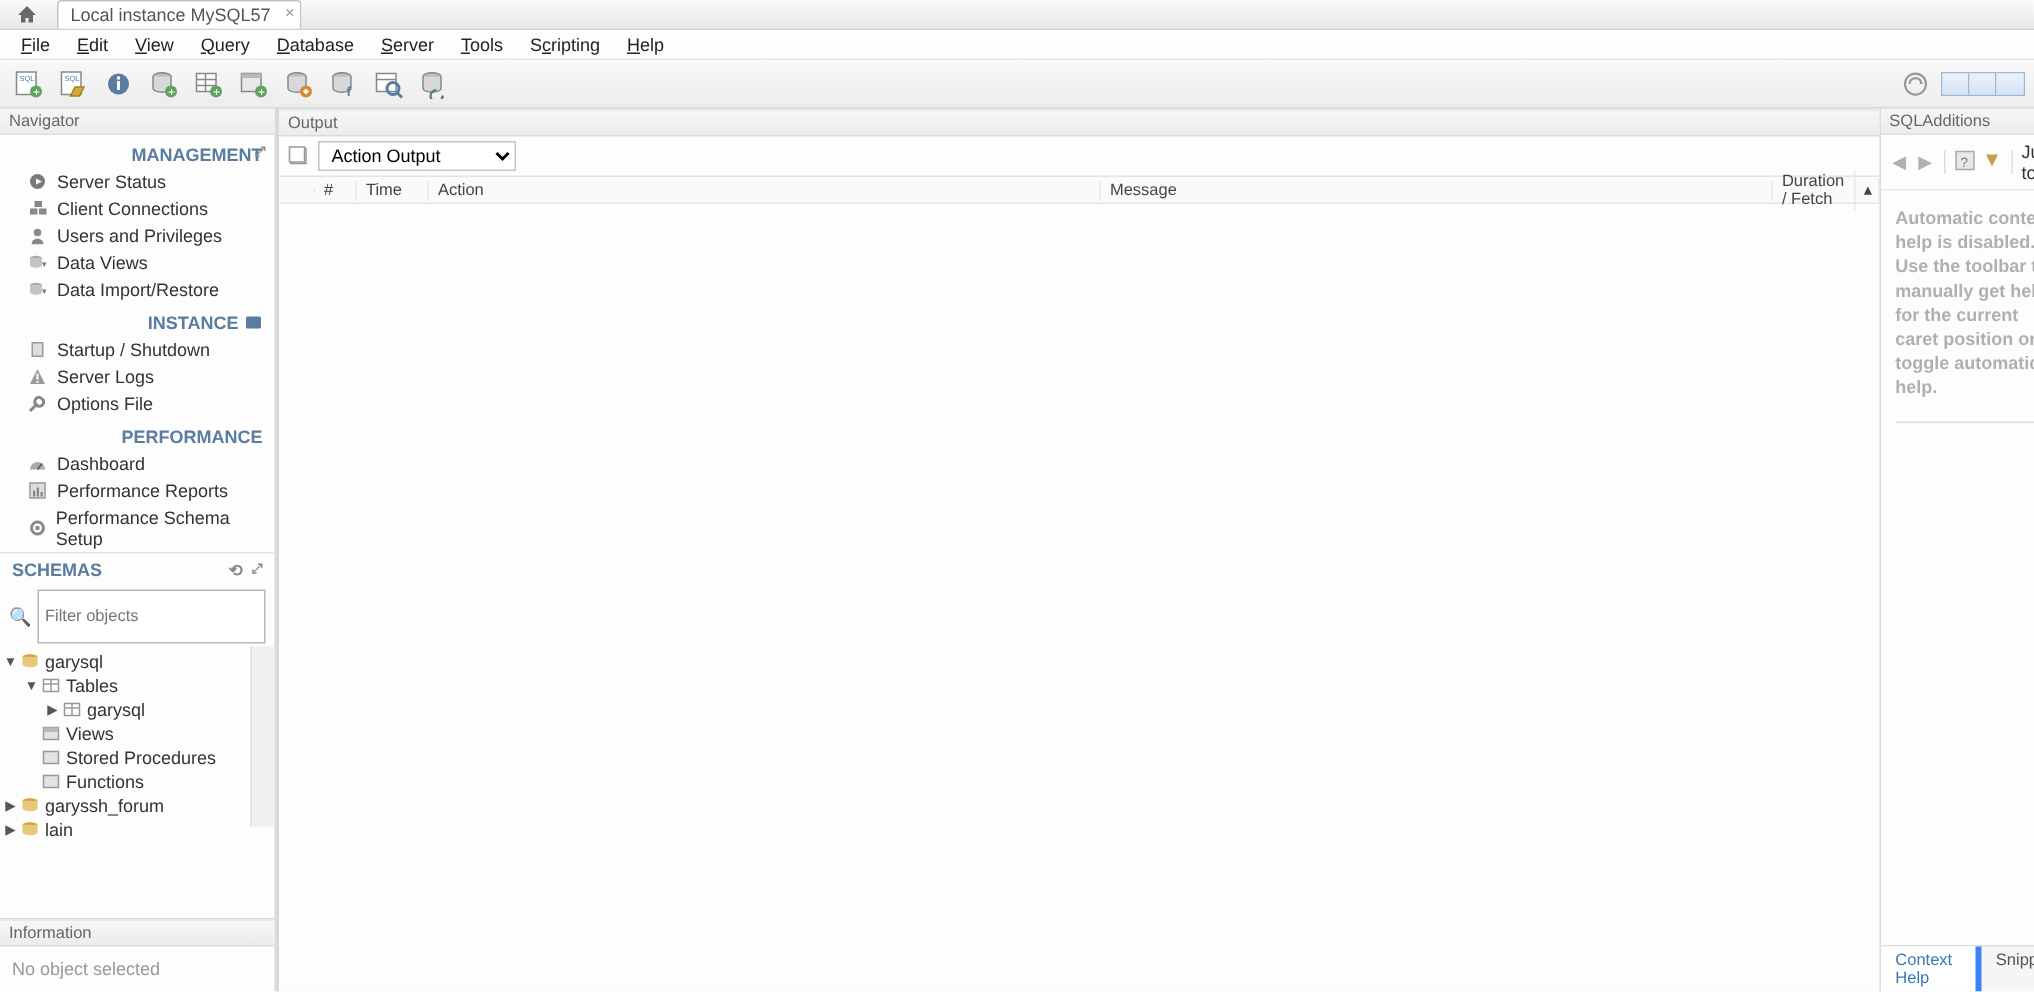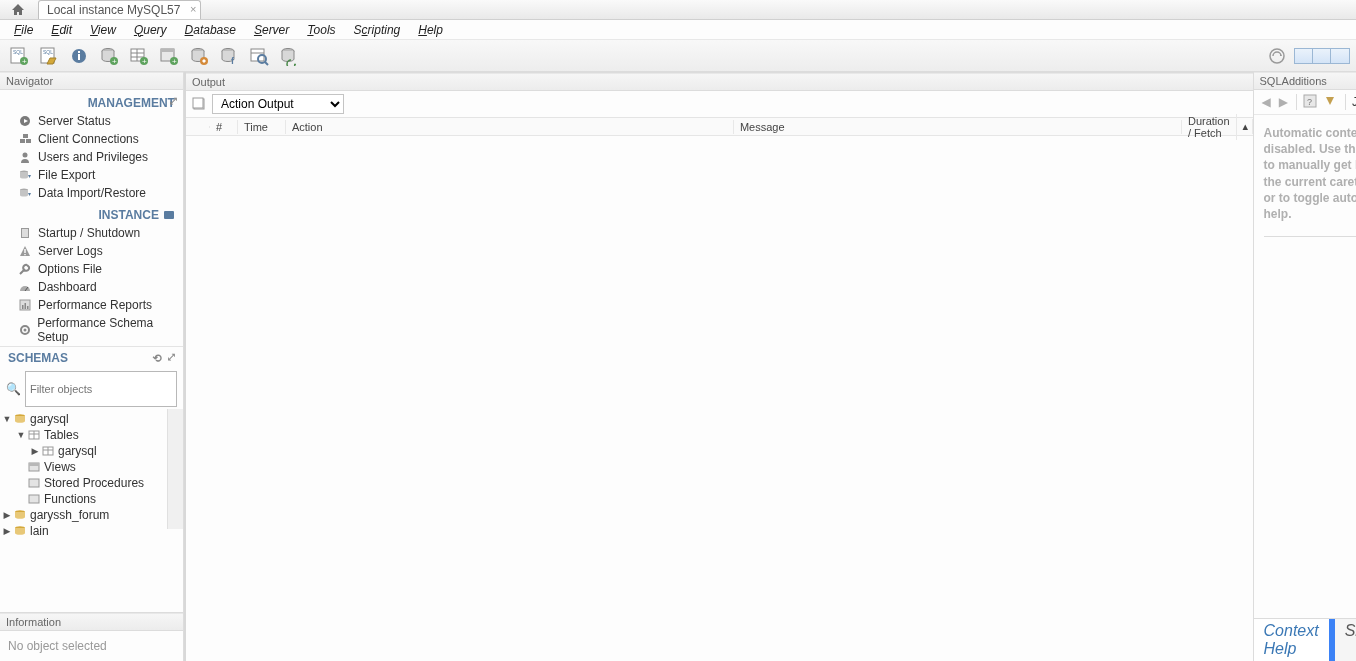--- a/index.html
+++ b/index.html
@@ -1,21 +1,21 @@
 <!DOCTYPE html>
 <html><head>
 <meta charset="utf-8">
 <style>
 * { box-sizing: border-box; margin: 0; padding: 0; }
 body { font-family: "Segoe UI", Tahoma, sans-serif; font-size: 12px; background: #fdfdfd; color: #333; overflow: hidden; width:1356px; height:661px; position:relative;}
 .tabbar { height: 20px; background: linear-gradient(#fafafa,#e9e9e9); display: flex; align-items: flex-end; padding-left: 4px; border-bottom:1px solid #d0d0d0;}
 .home-tab { width: 28px; height: 19px; display:flex; align-items:center; justify-content:center; }
 .conn-tab { background: #fff; border: 1px solid #c0c0c0; border-bottom: none; border-radius: 3px 3px 0 0; height: 19px; padding: 0 20px 0 8px; display:flex; align-items:center; color:#555; position:relative; margin-left:6px;}
 .conn-tab .close { position:absolute; right:4px; top:2px; color:#999; font-size:11px;}
-.menubar { height: 20px; background: #fdfdfd; display:flex; align-items:center; padding: 2px 6px; gap: 2px; border-bottom:1px solid #e8e8e8;font-style:italic;}
+.menubar { height: 20px; background: #fdfdfd; display:flex; align-items:center; padding: 2px 6px; gap: 2px; border-bottom:1px solid #e8e8e8;}
 .menubar span { padding: 1px 8px; color:#222;}
 .menubar span u { text-decoration: underline; }
 .toolbar { height: 32px; background: linear-gradient(#f8f8f8,#ededed); border-bottom:1px solid #dcdcdc; display:flex; align-items:center; padding: 0 8px; gap: 8px; position:relative;}
 .toolbar .ticon { width:22px; height:22px; display:flex; align-items:center; justify-content:center;}
 .toolbar-right { position:absolute; right:6px; display:flex; align-items:center; gap:6px;}
 .panel-toggle { display:flex; border:1px solid #9bb7d4;}
 .panel-toggle div{ width:18px; height:14px; border-right:1px solid #9bb7d4; background:linear-gradient(#eaf2fb,#d4e4f7);}
 .panel-toggle div:last-child{border-right:none;}
 .main { display:flex; height: calc(100% - 72px); }
 .nav-col { width: 204px; background:#fdfdfd; border-right:1px solid #dcdcdc; display:flex; flex-direction:column;}
@@ -44,21 +44,21 @@
 .out-header{ display:flex; font-size:11px; color:#444; border-bottom:1px solid #e6e6e6; background:#fafafa; height:18px; align-items:center;}
 .out-header div{ padding: 1px 6px; border-right:1px solid #e8e8e8;}
 .right-col{ width:226px; border-left:1px solid #dcdcdc; background:#fdfdfd; display:flex; flex-direction:column;}
 .sqladd-bar{ display:flex; align-items:center; gap:4px; padding:4px 6px; border-bottom:1px solid #e8e8e8;}
 .sqladd-bar .arrow{ color:#b0b0b0; font-size:12px; padding:0 2px;}
 .sqladd-bar .sep{ width:1px; height:16px; background:#dcdcdc; margin:0 2px;}
 .sqladd-bar .sic{ width:16px; height:16px;}
 .help-text{ padding:10px 10px; color:#b0b0b0; font-size:12px; font-weight:bold; line-height:1.35;}
 .help-hr{ border:none; border-top:1px solid #dcdcdc; margin:4px 10px;}
 .bottom-tabs{ margin-top:auto; display:flex; border-top:1px solid #dcdcdc; background:#f5f5f5;}
-.bottom-tabs div{ padding:3px 10px; font-size:16px; color:#555; border-right:6px solid #3b82f6;font-style:italic;}
+.bottom-tabs div{ padding:3px 10px; font-size:11px; color:#555; border-right:4px solid #3b82f6;}
 .bottom-tabs div.active{ background:#fff; color:#3b78b5;}
 svg{display:block;}
 .scroll-stub{ position:absolute; right:0; width:16px; background:#f0f0f0; border-left:1px solid #e0e0e0;}
 </style>
 </head>
 <body>
 
 <div class="tabbar">
   <div class="home-tab">
     <svg width="14" height="13">
@@ -218,21 +218,21 @@
           <span>Users and Privileges</span>
         </div>
       <div class="nav-item">
           <span class="ic">
             <svg width="12" height="12">
               <ellipse cx="5" cy="3" rx="4" ry="1.5" fill="#aaa"></ellipse>
               <path d="M1 3 v5 a4 1.5 0 0 0 8 0 v-5" fill="#c4c4c4"></path>
               <path d="M9 6 h3 l-1.5 3 z" fill="#5a7ca0"></path>
             </svg>
           </span>
-          <span>File Export</span>
+          <span>Data Views</span>
         </div>
       <div class="nav-item">
           <span class="ic">
             <svg width="12" height="12">
               <ellipse cx="5" cy="3" rx="4" ry="1.5" fill="#aaa"></ellipse>
               <path d="M1 3 v5 a4 1.5 0 0 0 8 0 v-5" fill="#c4c4c4"></path>
               <path d="M12 6 h-3 l1.5 3 z" fill="#5a7ca0"></path>
             </svg>
           </span>
           <span>Data Import/Restore</span>
@@ -265,20 +265,21 @@
         </div>
       <div class="nav-item">
           <span class="ic">
             <svg width="12" height="12">
               <path d="M8 2 a3 3 0 1 0 2 2 l-2 -2 M6 6 l-5 5" stroke="#888" stroke-width="2" fill="none"></path>
             </svg>
           </span>
           <span>Options File</span>
         </div>
 
+      <div class="sect-head">PERFORMANCE</div>
       <div class="nav-item">
           <span class="ic">
             <svg width="12" height="12">
               <path d="M1 10 a5 5 0 0 1 10 0 z" fill="#aaa"></path>
               <line x1="6" y1="10" x2="9" y2="6" stroke="#555"></line>
             </svg>
           </span>
           <span>Dashboard</span>
         </div>
       <div class="nav-item">

